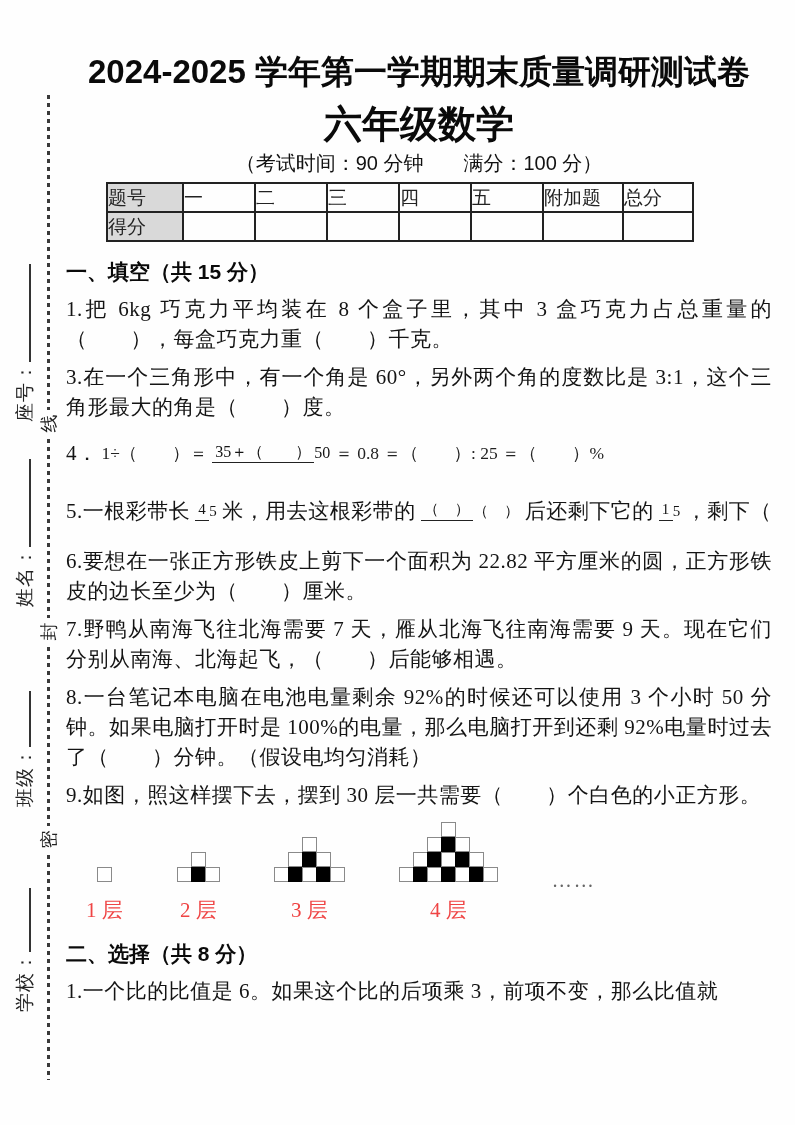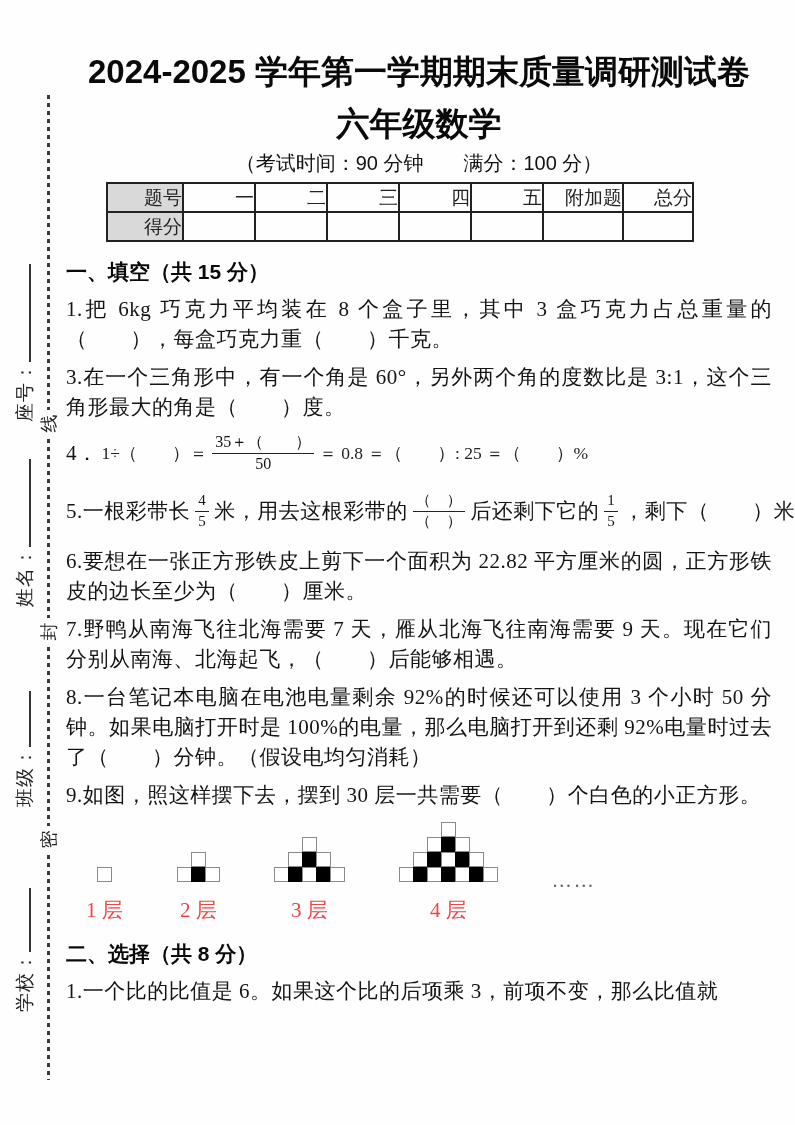--- a/index.html
+++ b/index.html
@@ -27,46 +27,46 @@
 
   
   .main { position:absolute; left:66px; top:8px; width:706px; }
   .title {
     font-family:"Liberation Sans","DejaVu Sans",sans-serif; font-weight:700;
     font-size:33px; line-height:44px; text-align:center; margin-top:42px;
     color:#0a0a0a; letter-spacing:0px;
   }
   .subtitle {
     font-family:"Liberation Sans","DejaVu Sans",sans-serif; font-weight:700;
-    font-size:33px; line-height:44px; text-align:center; margin-top:8px; color:#0a0a0a;
+    font-size:38px; line-height:44px; text-align:center; margin-top:8px; color:#0a0a0a;
   }
   .exam-info {
     font-family:"Liberation Sans","DejaVu Sans",sans-serif; font-size:20px;
     line-height:26px; text-align:center; margin-top:4px; color:#111;
   }
 
   
   table.score-table { border-collapse:collapse; margin:6px 0 0 40px; table-layout:fixed; }
   table.score-table td {
-    border:2px solid #222; height:29px; text-align:right; vertical-align:middle;
+    border:2px solid #222; height:29px; text-align:left; vertical-align:middle;
     font-size:19px; color:#222; overflow:hidden;
   }
   td.gray { background:#d9d9d9; }
 
   
   .sec-heading {
     font-family:"Liberation Sans","DejaVu Sans",sans-serif; font-weight:700;
     font-size:21px; line-height:28px; margin-top:16px; color:#0a0a0a;
   }
   p.q { font-size:21px; line-height:30px; margin-top:8px; letter-spacing:0.5px; text-align:justify; }
 
   .q-formula { display:flex; align-items:center; margin-top:8px; height:46px; }
   .q-formula .qnum { font-size:21px; margin-right:4px; }
   .q-formula .m { font-size:17.5px; color:#222; white-space:nowrap; }
-  .frac { display:inline-flex; flex-direction:column; align-items:center; line-height:1.15; margin:0 5px; vertical-align:middle; }
+  .frac { display:inline-flex; flex-direction:row; align-items:center; line-height:1.15; margin:0 5px; vertical-align:middle; }
   .frac .num { padding:0 3px 1px; border-bottom:1.5px solid #222; text-align:center; }
   .frac .den { padding-top:1px; text-align:center; }
   .frac-md { font-size:16px; }
   .frac-sm { font-size:15px; }
   .q-mixed { display:flex; align-items:center; margin-top:8px; height:54px; font-size:21px; letter-spacing:0.5px; white-space:nowrap; }
   .q-mixed .txt { white-space:nowrap; }
 
   
   .diagram { display:flex; align-items:flex-end; margin:12px 0 0 20px; gap:54px; }
   .pyr-wrap { display:flex; flex-direction:column; align-items:center; }

